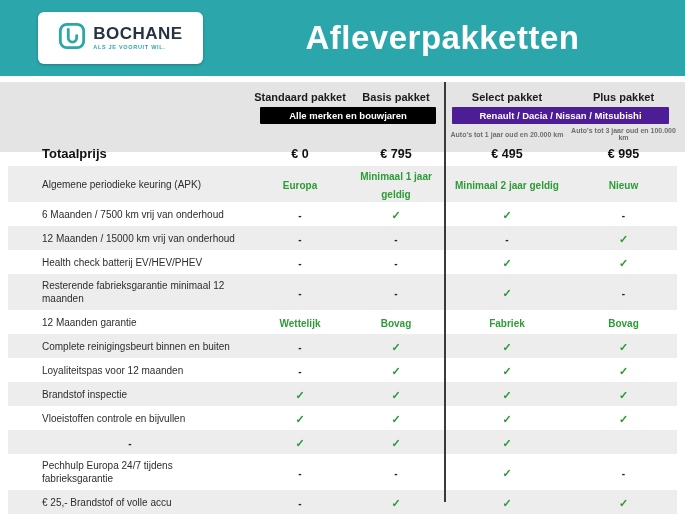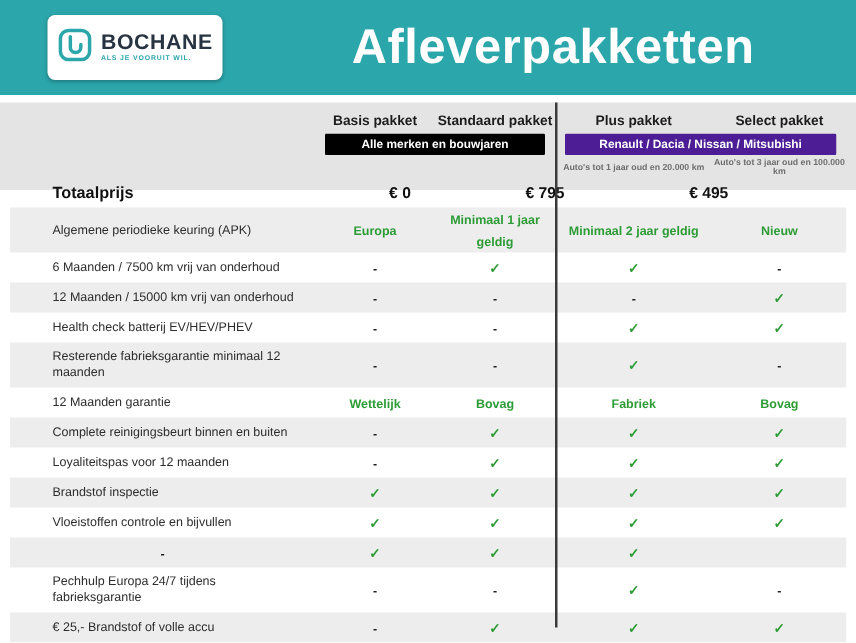--- a/index.html
+++ b/index.html
@@ -9,32 +9,32 @@
     background:#ffffff;overflow:hidden;
   }
   .page{position:relative;width:685px;height:514px;background:#ffffff;}
 
   
   .banner{
     position:absolute;left:0;top:0;width:685px;height:76px;
     background:#2BA6AB;
   }
   .logo-box{
-    position:absolute;left:38px;top:12px;width:140px;height:52px;
+    position:absolute;left:38px;top:12px;width:165px;height:52px;
     background:#ffffff;border-radius:6px;
     box-shadow:0 1px 3px rgba(0,0,0,.25);
     display:flex;align-items:center;justify-content:center;gap:7px;
   }
   .logo-text{display:flex;flex-direction:column;line-height:1;}
   .logo-name{font-size:17px;font-weight:bold;color:#273340;letter-spacing:.5px;}
   .logo-tagline{font-size:5.5px;font-weight:bold;color:#2BA6AB;letter-spacing:.7px;margin-top:3px;}
   .banner-title{
     position:absolute;left:230px;right:30px;top:0;height:76px;
     display:flex;align-items:center;justify-content:center;
-    color:#ffffff;font-size:39px;font-weight:bold;letter-spacing:.5px;
+    color:#ffffff;font-size:33px;font-weight:bold;letter-spacing:.5px;
   }
 
   
   .grid{
     display:grid;
     grid-template-columns:244px 96px 96px 126px 107px;
     width:669px;margin-left:8px;align-items:center;
   }
 
   
@@ -46,21 +46,21 @@
   .badge{
     grid-column:2/4;margin:4px 8px 0 8px;
     background:#000000;color:#ffffff;
     font-size:9.5px;font-weight:bold;text-align:center;
     padding:3px 0;border-radius:1px;
   }
   .badge.gray{grid-column:4/6;background:#4c1d95;}
   .sub{font-size:7px;font-weight:bold;color:#6e6e6e;text-align:center;padding-top:3px;}
   .sub.select{grid-column:4;}
   .sub.plus{grid-column:5;}
-  .totals-row{margin-top:5px;gap:20px;}
+  .totals-row{margin-top:5px;}
   .totals-label{font-size:13px;font-weight:bold;color:#101010;padding-left:34px;}
   .price{font-size:12.5px;font-weight:bold;color:#101010;text-align:center;}
 
   
   .rows{position:absolute;left:0;top:166px;width:685px;}
   .row{min-height:24px;}
   .row:nth-child(odd){background:#EDEDED;}
   .row-label{font-size:10px;color:#2d2d2d;padding:5px 12px 5px 34px;line-height:1.3;}
   .cell{text-align:center;}
   .check{color:#2D9C36;font-weight:bold;font-size:11px;}
@@ -90,24 +90,24 @@
         <span class="logo-name">BOCHANE</span>
         <span class="logo-tagline">ALS JE VOORUIT WIL.</span>
       </span>
     </div>
     <div class="banner-title">Afleverpakketten</div>
   </div>
 
   <div class="table-head">
     <div class="grid">
       <div></div>
+      <div class="col-head">Standaard pakket</div>
       <div class="col-head">Basis pakket</div>
-      <div class="col-head">Standaard pakket</div>
+      <div class="col-head">Select pakket</div>
       <div class="col-head">Plus pakket</div>
-      <div class="col-head">Select pakket</div>
     </div>
     <div class="grid">
       <div></div>
       <div class="badge">Alle merken en bouwjaren</div>
       <div class="badge gray">Renault / Dacia / Nissan / Mitsubishi</div>
     </div>
     <div class="grid">
       <div class="sub select">Auto's tot 1 jaar oud en 20.000 km</div>
       <div class="sub plus">Auto's tot 3 jaar oud en 100.000 km</div>
     </div>

